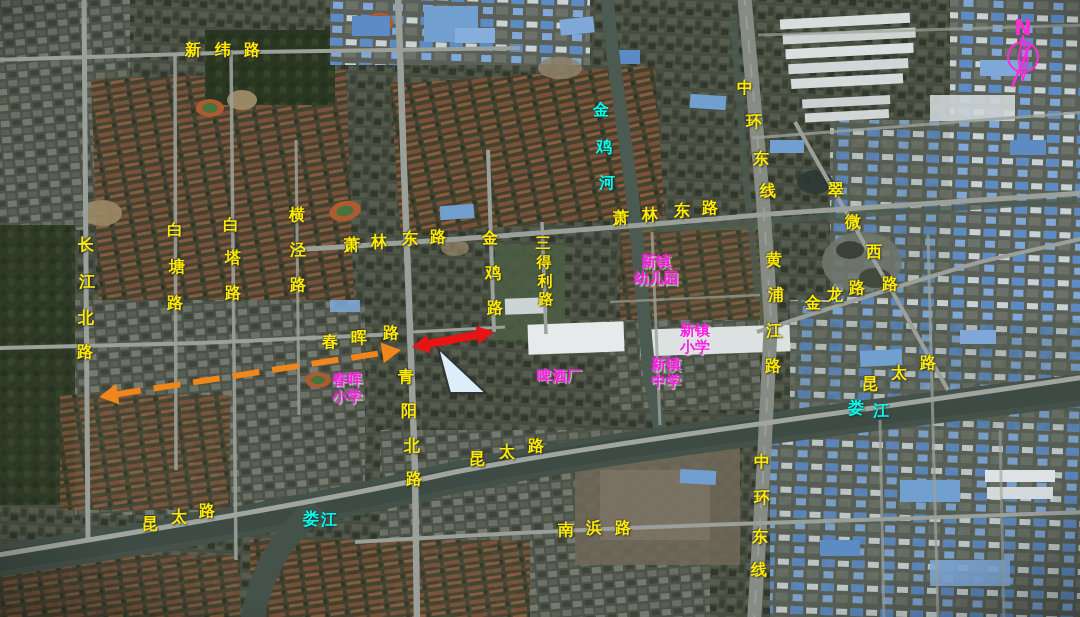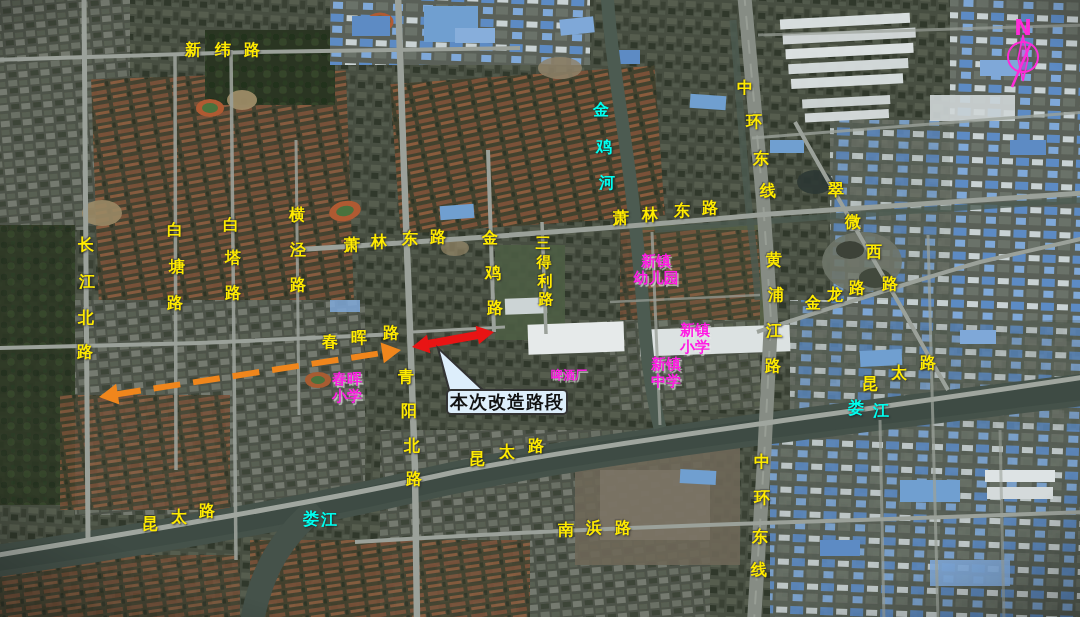--- a/index.html
+++ b/index.html
@@ -313,22 +313,19 @@
         <div>幼儿园</div>
       </div>
       <div class="block-label c-magenta" style="left: 695px; top: 339px; font-size: 15px;">
         <div>新镇</div>
         <div>小学</div>
       </div>
       <div class="block-label c-magenta" style="left: 666px; top: 373px; font-size: 15px;">
         <div>新镇</div>
         <div>中学</div>
       </div>
-      <div class="block-label c-magenta" style="left: 559px; top: 376px; font-size: 12px; margin-left: 10px;">
+      <div class="block-label c-magenta" style="left: 559px; top: 376px; font-size: 15px;">
         <div>啤酒厂</div>
       </div>
     </div>
 
-  <div class="callout" id="callout" style="left: 446px; top: 389px; width: 122px; height: 26px;">
-    <span>本次改造路段</span>
-  </div>
 
 </div>
 
 </body></html>

